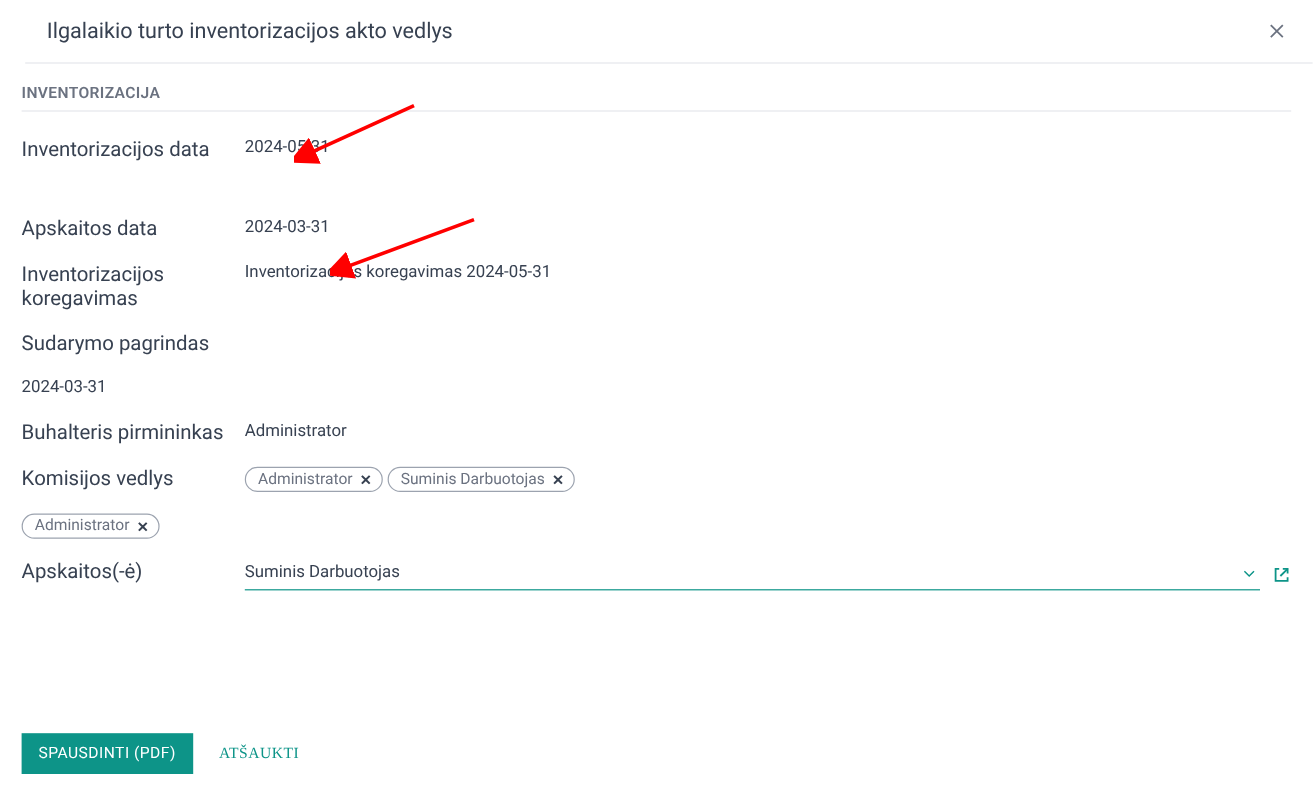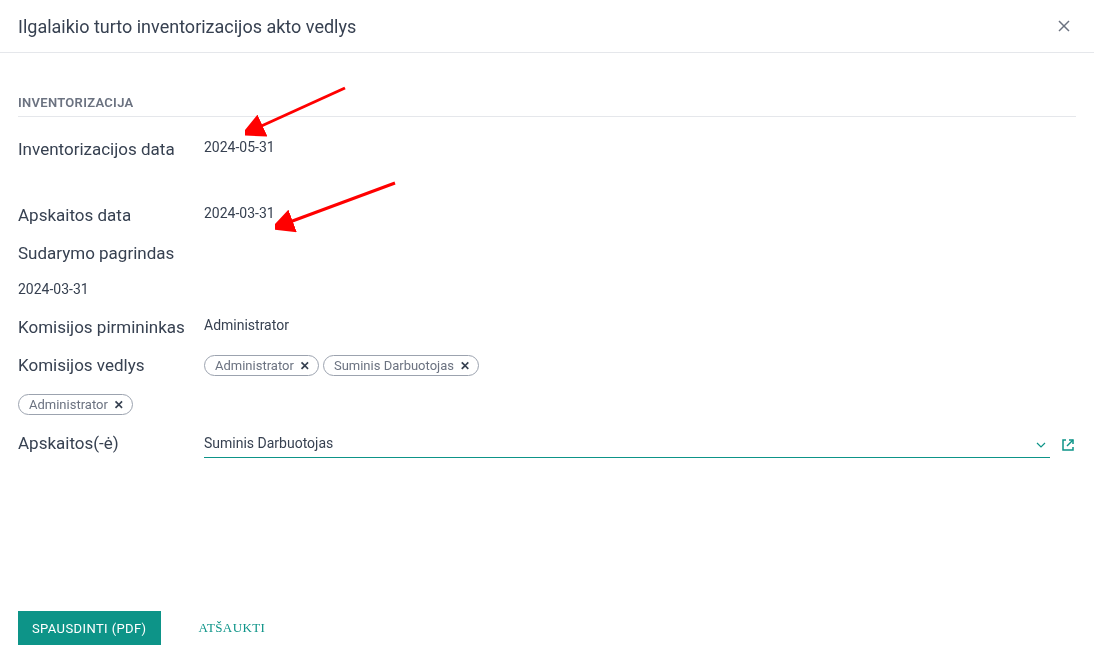--- a/index.html
+++ b/index.html
@@ -21,20 +21,21 @@
       height: 100%;
       display: flex;
       flex-direction: column;
     }
     .dialog-header {
       display: flex;
       justify-content: space-between;
       align-items: center;
       padding: 14px 18px 14px 18px;
       border-bottom: 1px solid #e5e7eb;
+      margin-left: 21px;
     }
     .dialog-title {
       font-size: 18px;
       font-weight: 400;
       color: #374151;
     }
     .close-btn {
       background: none;
       border: none;
       cursor: pointer;
@@ -49,21 +50,20 @@
       height: 16px;
     }
     .dialog-body {
       flex: 1;
       padding: 18px;
       overflow-y: auto;
       position: relative;
     }
     .section {
       margin-bottom: 28px;
-      margin-top: 24px;
     }
     .section-title {
       font-size: 13px;
       font-weight: 600;
       color: #6b7280;
       letter-spacing: 0.3px;
       padding-bottom: 6px;
       border-bottom: 1px solid #e5e7eb;
       margin-bottom: 12px;
     }
@@ -144,21 +144,21 @@
       display: flex;
       align-items: center;
     }
     .external-link svg {
       width: 16px;
       height: 16px;
     }
     .dialog-footer {
       padding: 14px 10px 18px 18px;
       display: flex;
-      gap: 28px;
+      gap: 12px;
     }
     .btn-primary {
       background: #0d9488;
       color: #ffffff;
       border: none;
       padding: 9px 14px;
       font-size: 13px;
       letter-spacing: 0.4px;
       cursor: pointer;
       font-family: inherit;
@@ -203,31 +203,35 @@
       </div>
     </div>
 
     <div class="section">
 
       <div class="field-row">
         <div class="field-label">Apskaitos data</div>
         <div class="field-value">2024-03-31</div>
       </div>
 
+      <div class="field-row">
+        <div class="field-label">Inventorizacijos koregavimas</div>
+        <div class="field-value">Inventorizacijos koregavimas 2024-05-31</div>
+      </div>
 
       <div class="field-row">
         <div class="field-label">Sudarymo pagrindas</div>
       </div>
 
       <div class="field-row">
         <div class="field-value">2024-03-31</div>
       </div>
 
       <div class="field-row">
-        <div class="field-label">Komisijos pirmininkas</div>
+        <div class="field-label">Buhalteris pirmininkas</div>
         <div class="field-value">Administrator</div>
       </div>
 
       <div class="field-row">
         <div class="field-label">Komisijos vedlys</div>
         <div class="field-value tags">
           <span class="tag">
             <span>Administrator</span>
             <span class="tag-remove">✕</span>
           </span>

